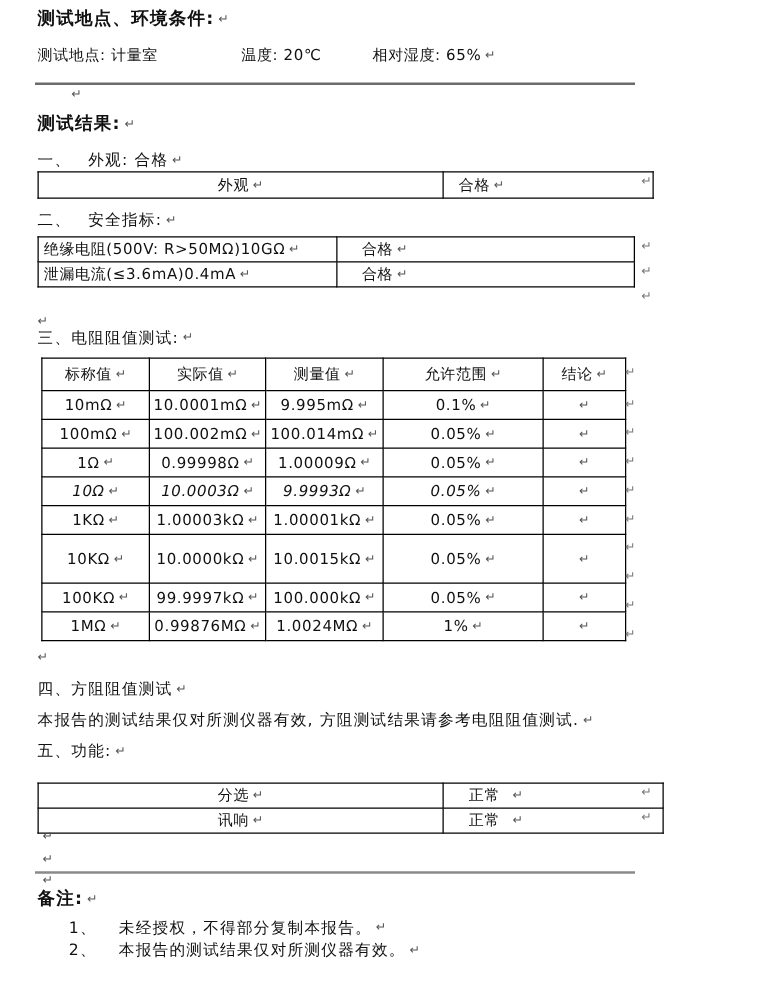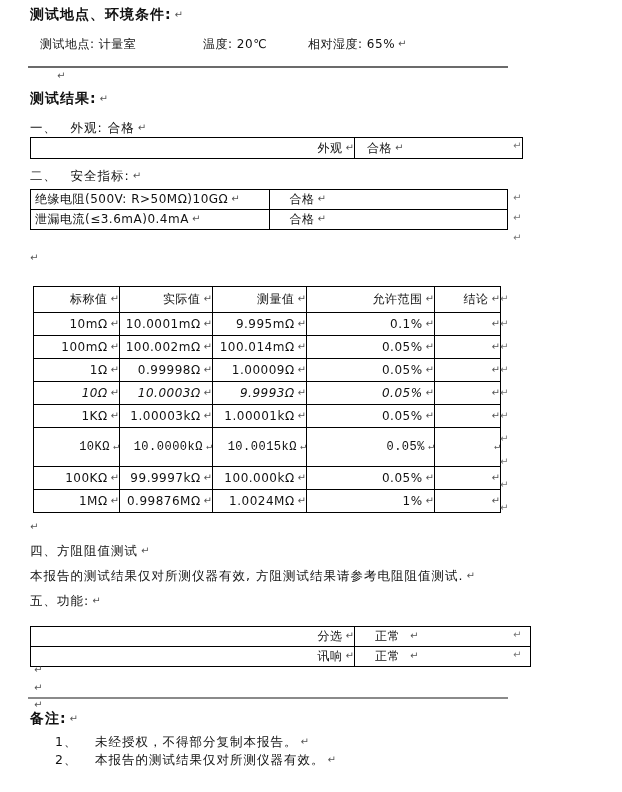--- a/index.html
+++ b/index.html
@@ -1,28 +1,28 @@
 <!DOCTYPE html>
 <html><head>
 <meta charset="utf-8">
 <style>
   html,body{margin:0;padding:0;background:#e8e8e8;}
   .page{position:relative;width:622px;height:792px;background:#ffffff;margin:0 auto;
         font-family:"DejaVu Sans","Liberation Sans",sans-serif;color:#111;overflow:hidden;}
   .abs{position:absolute;}
   .h-bold{font-weight:bold;font-size:14px;letter-spacing:1px;white-space:nowrap;}
-  .t12{font-size:12px;letter-spacing:0.5px;white-space:nowrap;margin-left:10px;}
+  .t12{font-size:12px;letter-spacing:0.5px;white-space:nowrap;}
   .t125{font-size:12.5px;letter-spacing:1px;white-space:nowrap;}
   .pm{font-size:10px;color:#555;letter-spacing:0;margin-left:3px;font-weight:normal;vertical-align:1px;}
   .pm-solo{font-size:10px;color:#555;letter-spacing:0;}
   .pm-out{position:absolute;font-size:10px;color:#777;letter-spacing:0;}
   .rule{height:0;border-top:2px solid #6b6b6b;}
   table{border-collapse:collapse;table-layout:fixed;}
   td{border:1px solid #000;padding:0;font-size:12px;letter-spacing:0.5px;overflow:hidden;white-space:nowrap;vertical-align:middle;}
-  .c{text-align:right;}
+  .c{text-align:center;}
   .pl4{padding-left:4px;}
   .pl12{padding-left:12px;}
   .pl20{padding-left:20px;}
   .num-col{display:inline-block;width:40px;text-align:left;}
 </style>
 </head>
 <body>
 
 <div class="page">
 
@@ -72,20 +72,23 @@
       <td class="pl20"><span>合格</span><span class="pm">↵</span></td>
     </tr>
   </tbody>
     </table>
   <span class="pm-out" style="left:513px;top:192px;">↵</span>
   <span class="pm-out" style="left:513px;top:212px;">↵</span>
   <span class="pm-out" style="left:513px;top:232px;">↵</span>
 
   <span class="abs pm-solo" style="left:30px;top:252px;">↵</span>
 
+  <div class="abs t125" style="left:30px;top:262px;">
+    <span>三、电阻阻值测试:</span><span class="pm">↵</span>
+  </div>
 
   <table class="abs" style="left:33px;top:286px;width:462px;">
     <tbody>
         <tr style="height:26px;">
       <td class="c" style="width:85px;"><span>标称值</span><span class="pm">↵</span></td>
       <td class="c" style="width:92px;"><span>实际值</span><span class="pm">↵</span></td>
       <td class="c" style="width:93px;"><span>测量值</span><span class="pm">↵</span></td>
       <td class="c" style="width:127px;"><span>允许范围</span><span class="pm">↵</span></td>
       <td class="c" style="width:65px;"><span>结论</span><span class="pm">↵</span></td>
     </tr>
@@ -117,21 +120,21 @@
       <td class="c"><span>0.05%</span><span class="pm">↵</span></td>
       <td class="c"><span class="pm" style="margin-left:0;">↵</span></td>
     </tr>
     <tr style="height:23px;">
       <td class="c"><span>1KΩ</span><span class="pm">↵</span></td>
       <td class="c"><span>1.00003kΩ</span><span class="pm">↵</span></td>
       <td class="c"><span>1.00001kΩ</span><span class="pm">↵</span></td>
       <td class="c"><span>0.05%</span><span class="pm">↵</span></td>
       <td class="c"><span class="pm" style="margin-left:0;">↵</span></td>
     </tr>
-    <tr style="height:39px;font-family:Liberation Mono, monospace;">
+    <tr style="height:39px;">
       <td class="c"><span>10KΩ</span><span class="pm">↵</span></td>
       <td class="c"><span>10.0000kΩ</span><span class="pm">↵</span></td>
       <td class="c"><span>10.0015kΩ</span><span class="pm">↵</span></td>
       <td class="c"><span>0.05%</span><span class="pm">↵</span></td>
       <td class="c"><span class="pm" style="margin-left:0;">↵</span></td>
     </tr>
     <tr style="height:23px;">
       <td class="c"><span>100KΩ</span><span class="pm">↵</span></td>
       <td class="c"><span>99.9997kΩ</span><span class="pm">↵</span></td>
       <td class="c"><span>100.000kΩ</span><span class="pm">↵</span></td>

